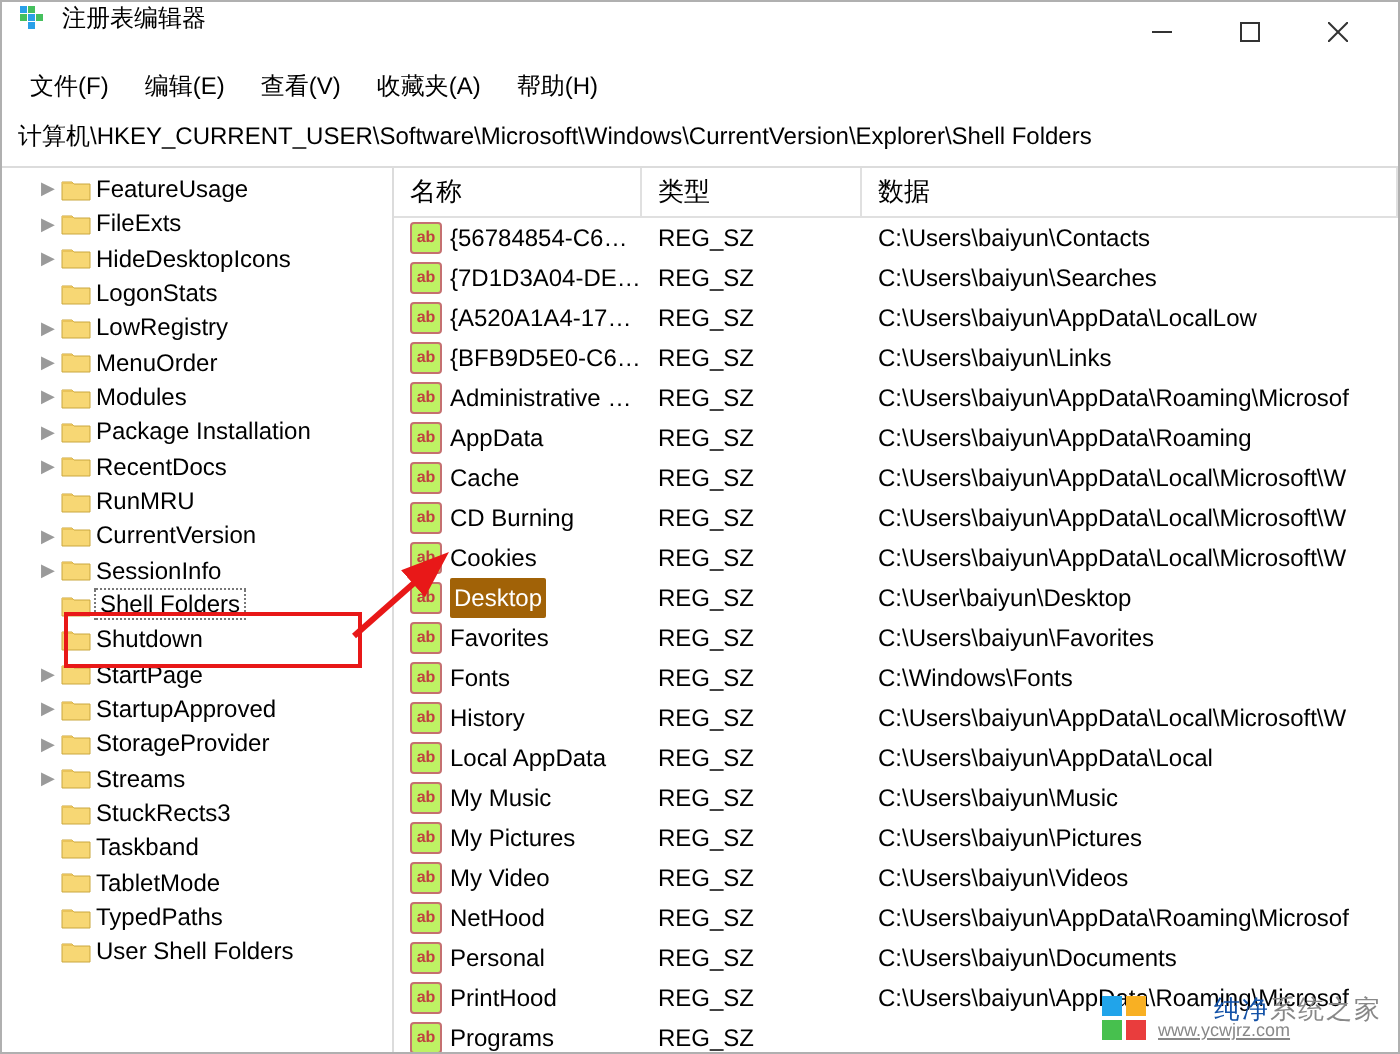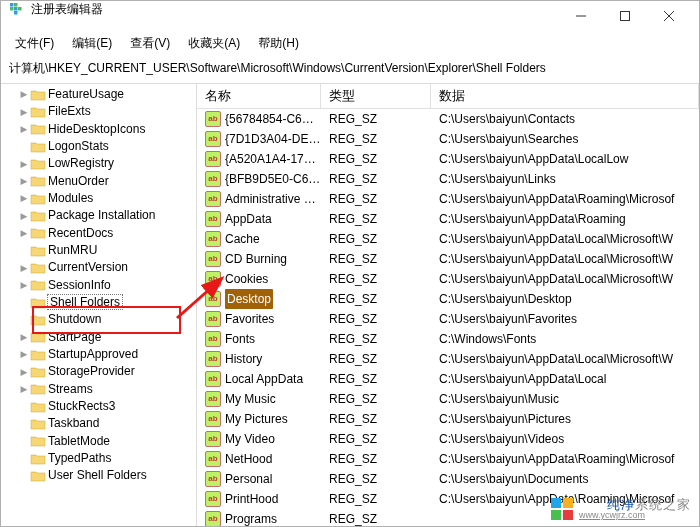--- a/index.html
+++ b/index.html
@@ -464,21 +464,21 @@
             </div>
             <div class="cell cell-type">REG_SZ</div>
             <div class="cell cell-data">C:\Users\baiyun\AppData\Local\Microsoft\W</div>
           </div>
           <div class="row selected">
             <div class="cell cell-name">
               <span class="val-icon">ab</span>
               <span class="name-text">Desktop</span>
             </div>
             <div class="cell cell-type">REG_SZ</div>
-            <div class="cell cell-data">C:\Users\baiyun\Desktop</div>
+            <div class="cell cell-data">C:\User\baiyun\Desktop</div>
           </div>
           <div class="row">
             <div class="cell cell-name">
               <span class="val-icon">ab</span>
               <span class="name-text">Favorites</span>
             </div>
             <div class="cell cell-type">REG_SZ</div>
             <div class="cell cell-data">C:\Users\baiyun\Favorites</div>
           </div>
           <div class="row">

